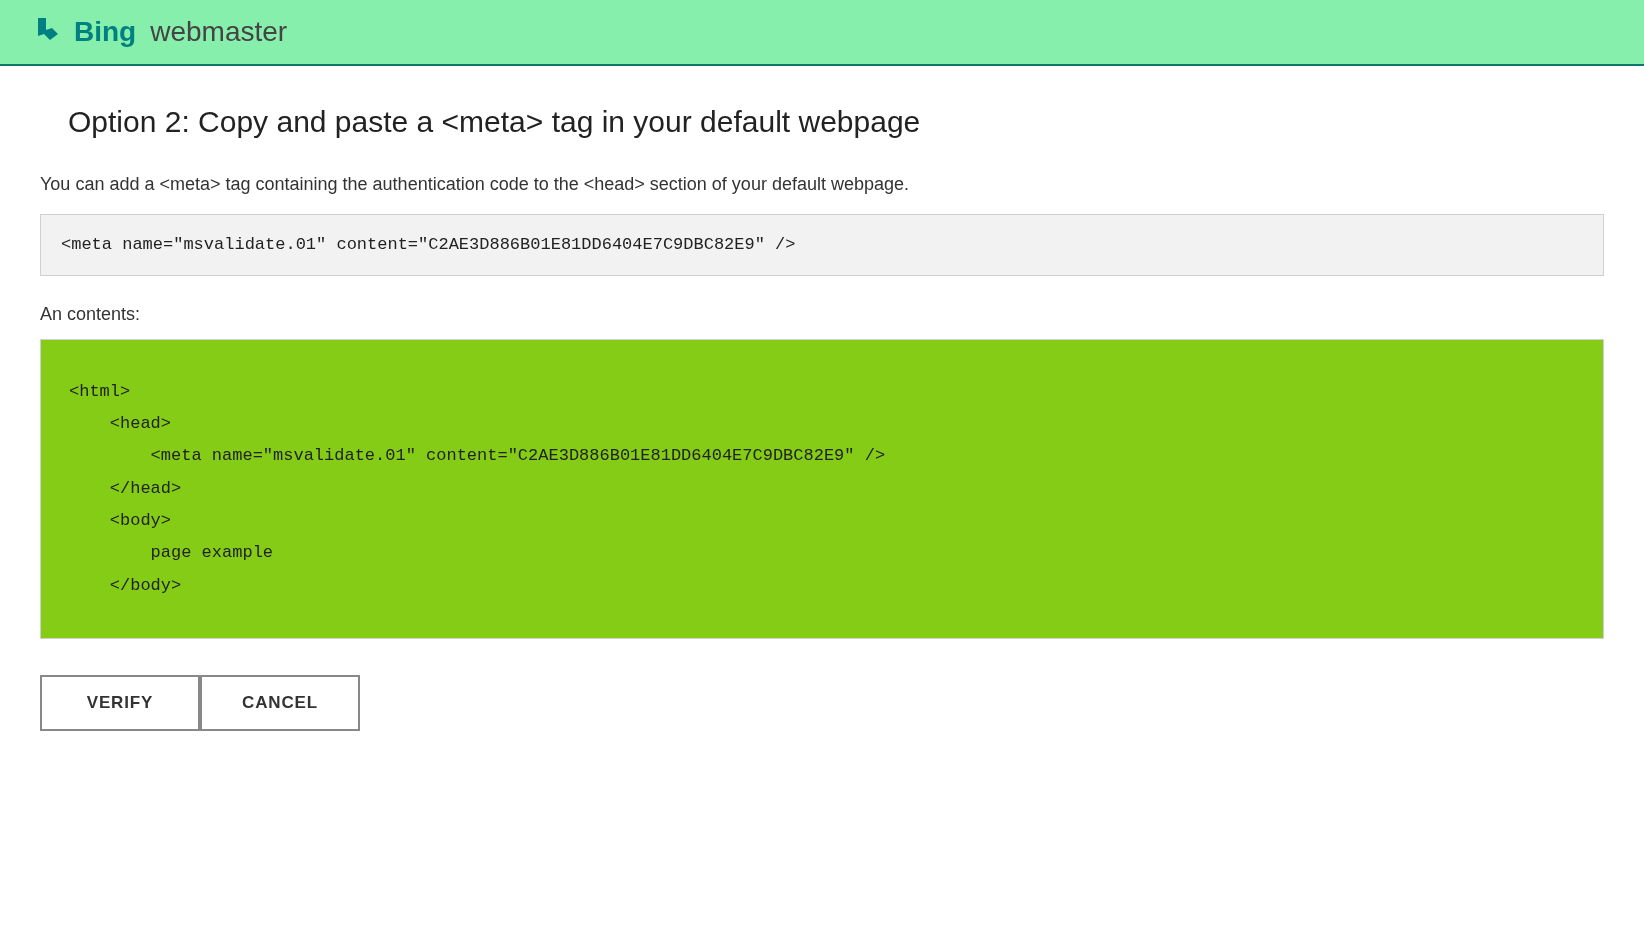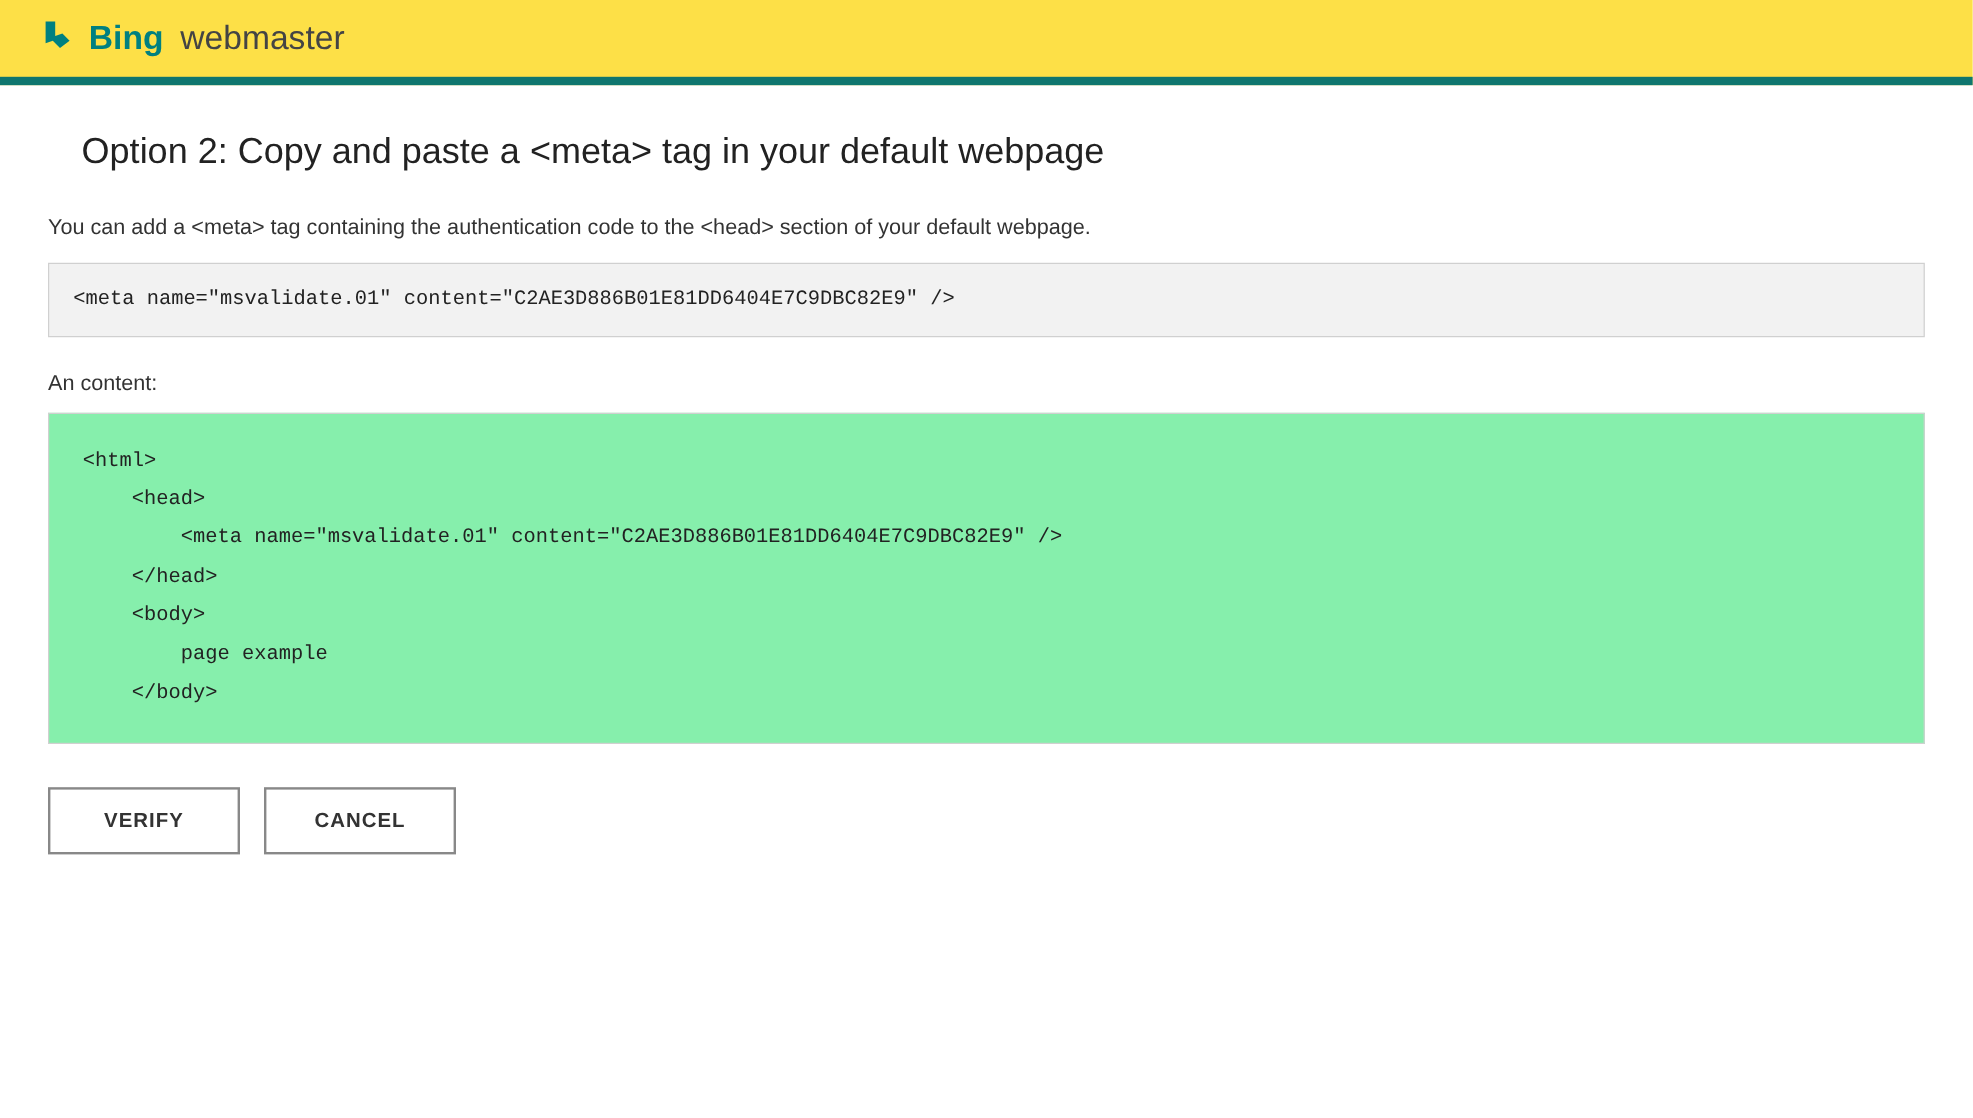--- a/index.html
+++ b/index.html
@@ -13,22 +13,22 @@
       background-color: #ffffff;
       color: #333333;
       font-size: 18px;
     }
 
     
     .header {
       display: flex;
       align-items: center;
       padding: 14px 30px;
-      border-bottom: 7px solid #0f766e;
-      background: #fde047;
+      border-bottom: 2px solid #0f766e;
+      background: #86efac;
     }
 
     .logo-container {
       display: flex;
       align-items: center;
       gap: 8px;
     }
 
     .bing-icon {
       width: 36px;
@@ -85,40 +85,39 @@
       white-space: nowrap;
     }
 
     .example-label {
       font-size: 18px;
       color: #333333;
       margin-bottom: 14px;
     }
 
     .code-example-box {
-      background-color: #86efac;
+      background-color: #84cc16;
       border: 1px solid #d0d0d0;
-      padding: 24px 28px;
+      padding: 36px 28px;
       font-family: 'Courier New', Courier, monospace;
       font-size: 17px;
       color: #222222;
       margin-bottom: 36px;
       line-height: 1.9;
       width: 100%;
     }
 
     .code-line {
       display: block;
       white-space: pre;
     }
 
     
     .button-row {
       display: flex;
-      gap: 20px;
       align-items: flex-start;
     }
 
     .btn {
       padding: 16px 40px;
       font-size: 17px;
       font-weight: 600;
       letter-spacing: 0.05em;
       border: 2px solid #888888;
       background: #ffffff;
@@ -152,21 +151,21 @@
 <main class="main-content">
 
   <h1 class="page-title">Option 2: Copy and paste a &lt;meta&gt; tag in your default webpage</h1>
 
   <p class="description-text">You can add a &lt;meta&gt; tag containing the authentication code to the &lt;head&gt; section of your default webpage.</p>
 
   <div class="meta-tag-box">
     <span>&lt;meta name="msvalidate.01" content="C2AE3D886B01E81DD6404E7C9DBC82E9" /&gt;</span>
   </div>
 
-  <p class="example-label">An content:</p>
+  <p class="example-label">An contents:</p>
 
   <div class="code-example-box">
     <span class="code-line">&lt;html&gt;</span>
     <span class="code-line">    &lt;head&gt;</span>
     <span class="code-line">        &lt;meta name="msvalidate.01" content="C2AE3D886B01E81DD6404E7C9DBC82E9" /&gt;</span>
     <span class="code-line">    &lt;/head&gt;</span>
     <span class="code-line">    &lt;body&gt;</span>
     <span class="code-line">        page example</span>
     <span class="code-line">    &lt;/body&gt;</span>
   </div>

